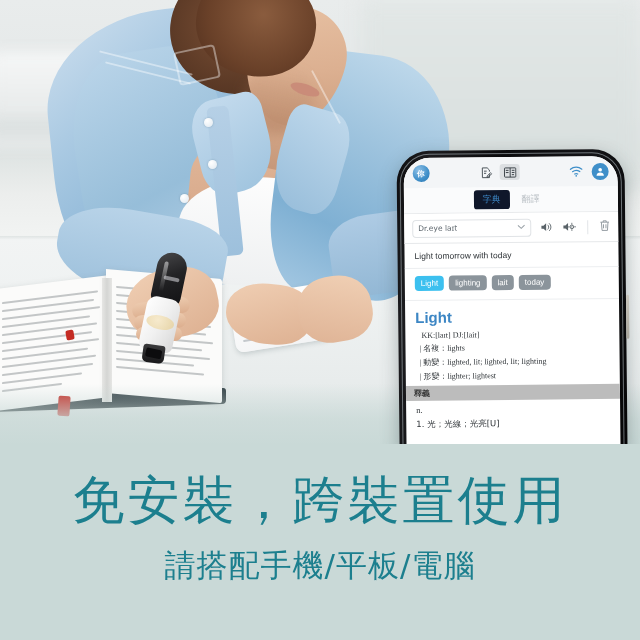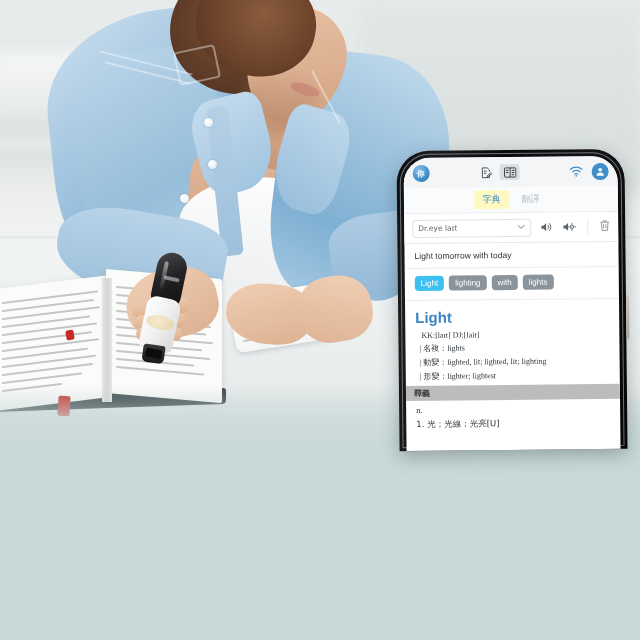--- a/index.html
+++ b/index.html
@@ -374,21 +374,21 @@
   
   .tab-row {
     height:26px; background:#fafbfc;
     display:flex; align-items:center; justify-content:center; gap:3px;
     border-bottom:1px solid #e8eaec;
   }
   .tab {
     font-size:9px; padding:3px 9px; border-radius:3px;
     font-family:"DejaVu Sans", sans-serif;
   }
-  .tab.active { background:#fef9c3; color:#3c86c4; }
+  .tab.active { background:#0f172a; color:#3c86c4; }
   .tab.inactive { color:#b9bfc4; }
 
   
   .dict-bar {
     height:30px; background:#ffffff;
     display:flex; align-items:center; padding:0 8px;
     border-bottom:1px solid #e6e8ea;
   }
   .dict-select {
     flex:1; display:flex; align-items:center; justify-content:space-between;
@@ -665,32 +665,36 @@
             </svg>
           </span>
         </div>
       </div>
 
       <div class="sentence">Light tomorrow with today</div>
 
       <div class="chips">
         <span class="chip sel">Light</span>
         <span class="chip">lighting</span>
-        <span class="chip">with</span>
-        <span class="chip">lights</span>
+        <span class="chip">lait</span>
+        <span class="chip">today</span>
       </div>
 
       <div class="entry">
         <div class="headword">Light</div>
         <div class="phon">KK:[laɪt]  DJ:[lait]</div>
         <div class="infl">| 名複：lights</div>
         <div class="infl">| 動變：lighted, lit; lighted, lit; lighting</div>
         <div class="infl">| 形變：lighter; lightest</div>
       </div>
       <div class="sec-head">釋義</div>
       <div class="pos">n.</div>
       <div class="sense">1.  光；光線；光亮[U]</div>
 
     </div>
   </div>
 
+  <div class="caption-zone">
+    <div class="headline">免安裝，跨裝置使用</div>
+    <div class="subline">請搭配手機/平板/電腦</div>
+  </div>
 
 </div>
 
 </body></html>

